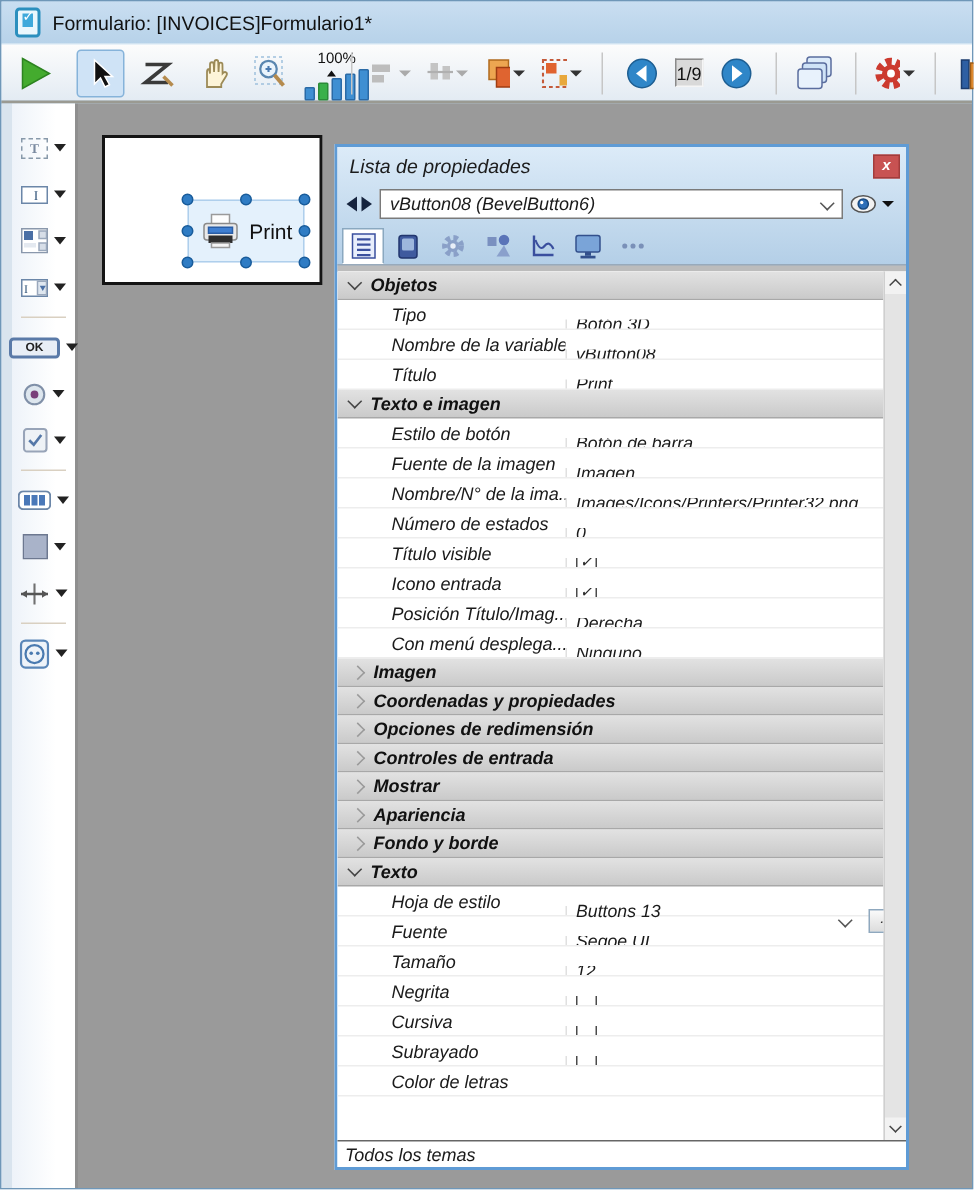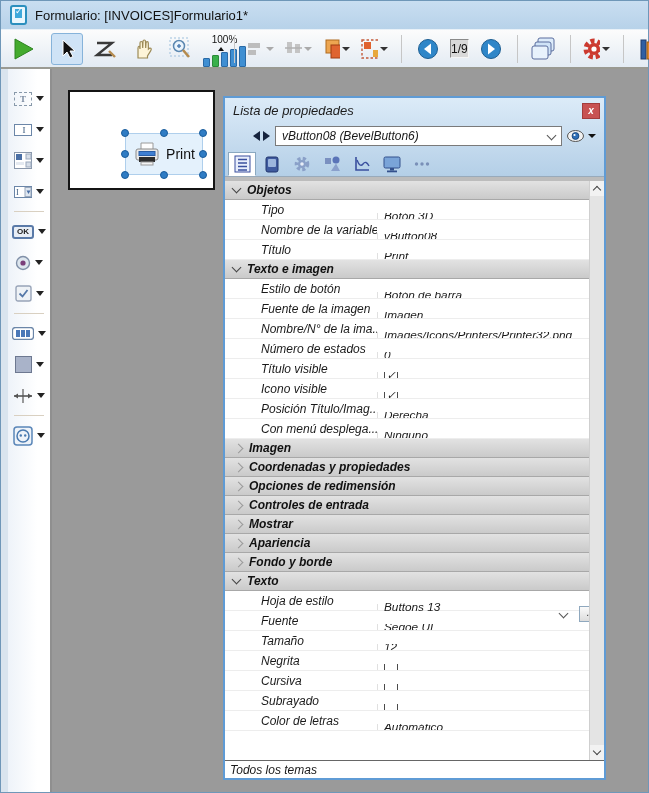--- a/index.html
+++ b/index.html
@@ -56,21 +56,21 @@
   .printbtn .plabel { font-size:14px; color:#111; }
 
   
   .props { position:absolute; left:171px; top:27px; width:383px; height:684px; border:2px solid #5f9bd5;
            display:flex; flex-direction:column; background:#fff;font-style:italic; }
   .phead { background:linear-gradient(#dcebf8,#b4cfe7); }
   .ptitle-row { height:25px; display:flex; align-items:center; padding:0 4px 0 8px; }
   .ptitle { flex:1; font-size:13px; color:#1c1c1c; }
   .pclose { width:18px; height:16px; background:#c85252; border:1px solid #a23c3c; color:#fff; font-size:10px; font-weight:bold;
             display:flex; align-items:center; justify-content:center; text-transform:lowercase; }
-  .pcombo-row { height:26px; display:flex; align-items:center; gap:5px; padding:0 6px;margin-left:22px; }
+  .pcombo-row { height:26px; display:flex; align-items:center; gap:5px; padding:0 6px; }
   .navpair { display:flex; gap:3px; align-items:center; }
   .tri-l { width:0; height:0; border-top:5px solid transparent; border-bottom:5px solid transparent; border-right:7px solid #16243e; }
   .tri-r { width:0; height:0; border-top:5px solid transparent; border-bottom:5px solid transparent; border-left:7px solid #16243e; }
   .objselect { flex:1; height:20px; background:#fff; border:1px solid #7a7a7a; display:flex; align-items:center; padding:0 18px 0 6px;
                font-size:12px; position:relative; white-space:nowrap; overflow:hidden; }
   .chev { width:7px; height:7px; border-right:1.6px solid #555; border-bottom:1.6px solid #555; transform:rotate(45deg); }
   .objselect .chev { position:absolute; right:6px; top:5px; }
   .eyegrp { display:flex; align-items:center; gap:2px; }
   .ptabs { height:27px; display:flex; align-items:flex-end; padding:0 3px; gap:2px; }
   .ptab { width:28px; height:24px; display:flex; align-items:center; justify-content:center; border:1px solid transparent; }
@@ -254,21 +254,21 @@
         <svg width="18" height="12">
             <rect x="0.5" y="0.5" width="17" height="11" fill="#fff" stroke="#6b86a8"></rect>
             <rect x="11" y="1.5" width="6" height="9" fill="#dfe7f0" stroke="#9aa8bc"></rect>
             <polygon points="12.5,4.5 16.5,4.5 14.5,8" fill="#4a6fa5"></polygon>
             <text x="2" y="9" font-size="8" fill="#33557a" font-family="Liberation Serif,serif">I</text>
           </svg>
         <span class="sb-dd"></span>
       </div>
       <div class="sbsep"></div>
       <div class="tool">
-        <span class="sb-ic" style="width:22px;height:14px;border:2px solid #5a7aa8;border-radius:3px;background:#e8eef6;font:bold 8px 'Liberation Sans',sans-serif;color:#222;display:flex;align-items:center;justify-content:center;">OK</span>
+        <span class="sb-ic" style="width:34px;height:14px;border:2px solid #5a7aa8;border-radius:3px;background:#e8eef6;font:bold 8px 'Liberation Sans',sans-serif;color:#222;display:flex;align-items:center;justify-content:center;">OK</span>
         <span class="sb-dd"></span>
       </div>
       <div class="tool">
         <svg width="16" height="16">
             <circle cx="8" cy="8" r="6.5" fill="#dde6ee" stroke="#8090a8" stroke-width="1.4"></circle>
             <circle cx="8" cy="8" r="2.6" fill="#7a3f7a"></circle>
           </svg>
         <span class="sb-dd"></span>
       </div>
       <div class="tool">
@@ -474,21 +474,21 @@
                   <span>0</span>
                 </div>
             </div>
             <div class="prow">
               <div class="plab">Título visible</div>
               <div class="pval">
                   <span class="cbx" data-checked="true"></span>
                 </div>
             </div>
             <div class="prow">
-              <div class="plab">Icono visible</div>
+              <div class="plab">Icono entrada</div>
               <div class="pval">
                   <span class="cbx" data-checked="true"></span>
                 </div>
             </div>
             <div class="prow">
               <div class="plab">Posición Título/Imag...</div>
               <div class="pval">
                   <span>Derecha</span>
                   <span class="chev"></span>
                 </div>
@@ -569,23 +569,20 @@
                 </div>
             </div>
             <div class="prow">
               <div class="plab">Subrayado</div>
               <div class="pval">
                   <span class="cbx" data-checked="false"></span>
                 </div>
             </div>
             <div class="prow">
               <div class="plab">Color de letras</div>
-              <div class="pval">
-                  <span>Automático</span>
-                </div>
             </div>
 
           </div>
 
           <div class="vscroll">
             <div class="sbtn">
                 <span class="arr-up"></span>
               </div>
             <div class="sbtn">
                 <span class="arr-dn"></span>

